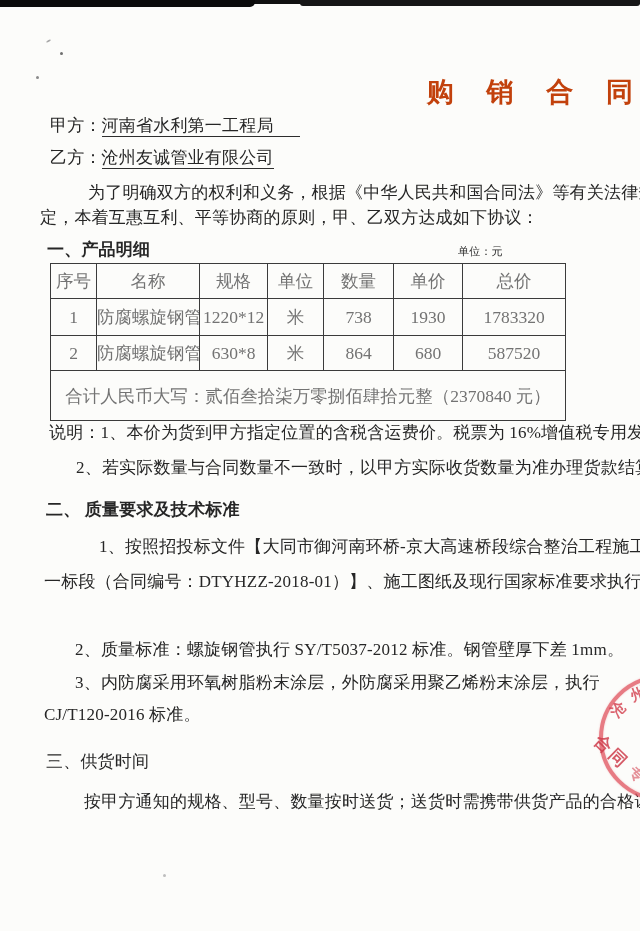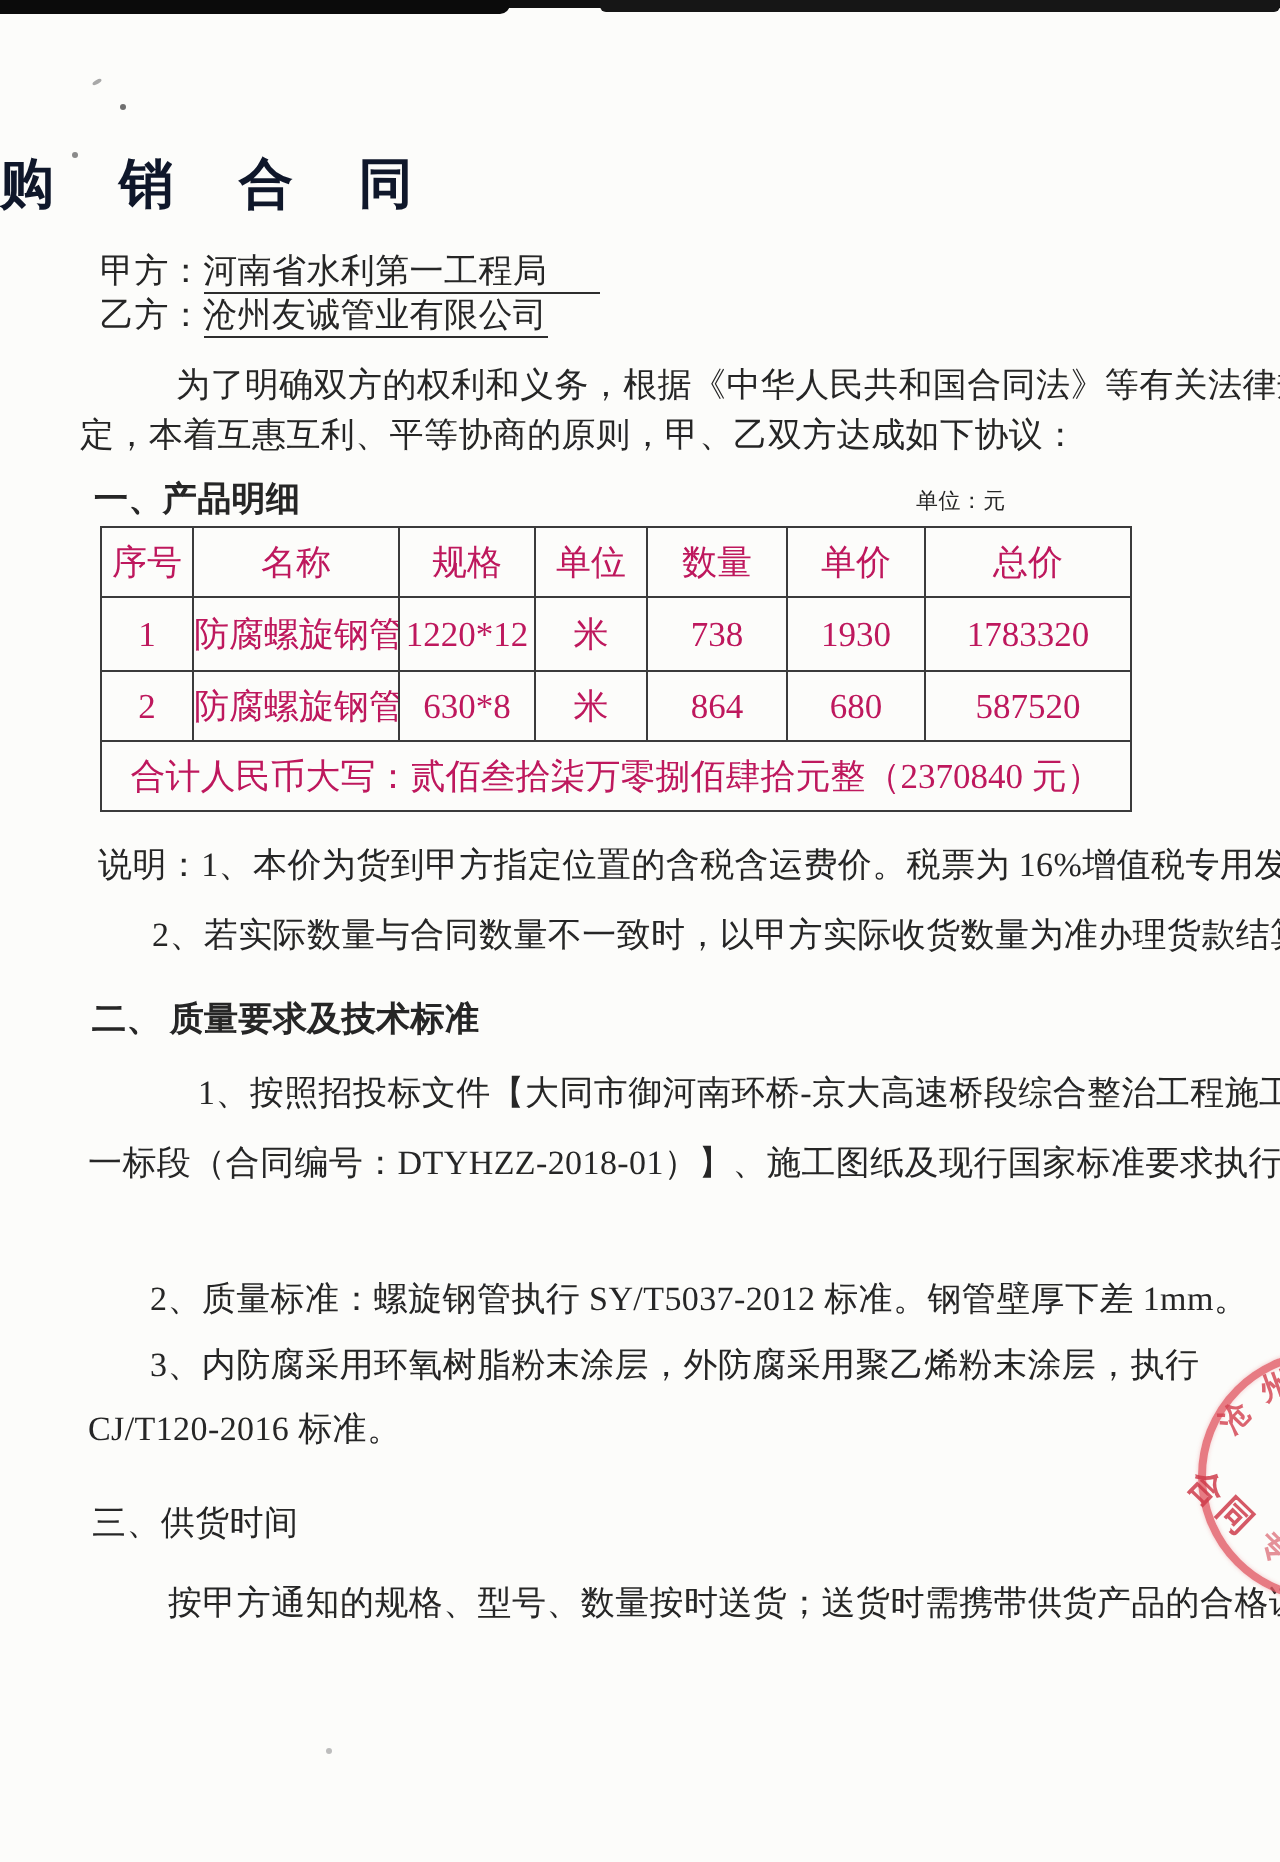--- a/index.html
+++ b/index.html
@@ -21,42 +21,42 @@
   .line{
     position:absolute;
     font-size:17px;line-height:22px;
     white-space:nowrap;
     letter-spacing:0.2px;
   }
   .bold{font-weight:bold;}
 
   .title{
     position:absolute;top:76px;left:0;width:100%;
-    text-align:left;
+    text-align:right;
     font-size:27px;line-height:32px;font-weight:bold;
-    letter-spacing:7px;word-spacing:12px;color:#0f172a;
+    letter-spacing:7px;word-spacing:12px;color:#c2410c;
   }
 
   .ul{border-bottom:1.6px solid #2d2d2d;padding-bottom:1px;}
   .ul.extend{padding-right:26px;}
 
   table.products{
     position:absolute;left:50px;top:263px;width:515px;
     border-collapse:collapse;table-layout:fixed;
-    font-size:17.5px;text-align:center;color:#be185d;
+    font-size:17.5px;text-align:center;color:#737373;
   }
   table.products th,table.products td{
     border:1.7px solid #3b3b3b;
     font-weight:normal;padding:0;
     overflow:hidden;white-space:nowrap;
   }
   tr.hrow{height:35px;}
   tr.drow1{height:37px;}
   tr.drow2{height:35px;}
-  tr.frow{height:35px;}
+  tr.frow{height:50px;}
 
   .unit-note{font-size:11px;}
 
   
   .seal{position:absolute;left:599px;top:675px;width:126px;height:126px;}
   .seal-ring{
     position:absolute;left:0;top:0;width:118px;height:118px;
     border:4px solid rgba(224,86,98,0.78);border-radius:50%;
     box-shadow:0 0 2px rgba(224,86,98,0.35), inset 0 0 2px rgba(224,86,98,0.3);
   }
@@ -81,21 +81,21 @@
   <div class="scan-bar b2"></div>
   <div class="scan-bar b3"></div>
 
   <div class="speck" style="left:46px;top:40px;width:5px;height:2px;background:#a8a8a8;transform:rotate(-30deg);"></div>
   <div class="speck" style="left:60px;top:52px;width:3px;height:3px;background:#6f6f6f;"></div>
   <div class="speck" style="left:36px;top:76px;width:3px;height:3px;background:#8a8a8a;"></div>
   <div class="speck" style="left:163px;top:874px;width:3px;height:3px;background:#bdbdbd;"></div>
 
   <div class="title">购 销 合 同</div>
 
-  <div class="line" style="left:50px;top:115px;margin-top:10px;">
+  <div class="line" style="left:50px;top:115px;">
     <span>甲方：</span><span class="ul extend">河南省水利第一工程局</span>
   </div>
   <div class="line" style="left:50px;top:147px;text-align:right;">
     <span>乙方：</span><span class="ul">沧州友诚管业有限公司</span>
   </div>
 
   <div class="line" style="left:88px;top:182px;">为了明确双方的权利和义务，根据《中华人民共和国合同法》等有关法律规</div>
   <div class="line" style="left:40px;top:207px;text-align:right;">定，本着互惠互利、平等协商的原则，甲、乙双方达成如下协议：</div>
 
   <div class="line bold" style="left:47px;top:239px;">一、产品明细</div>

